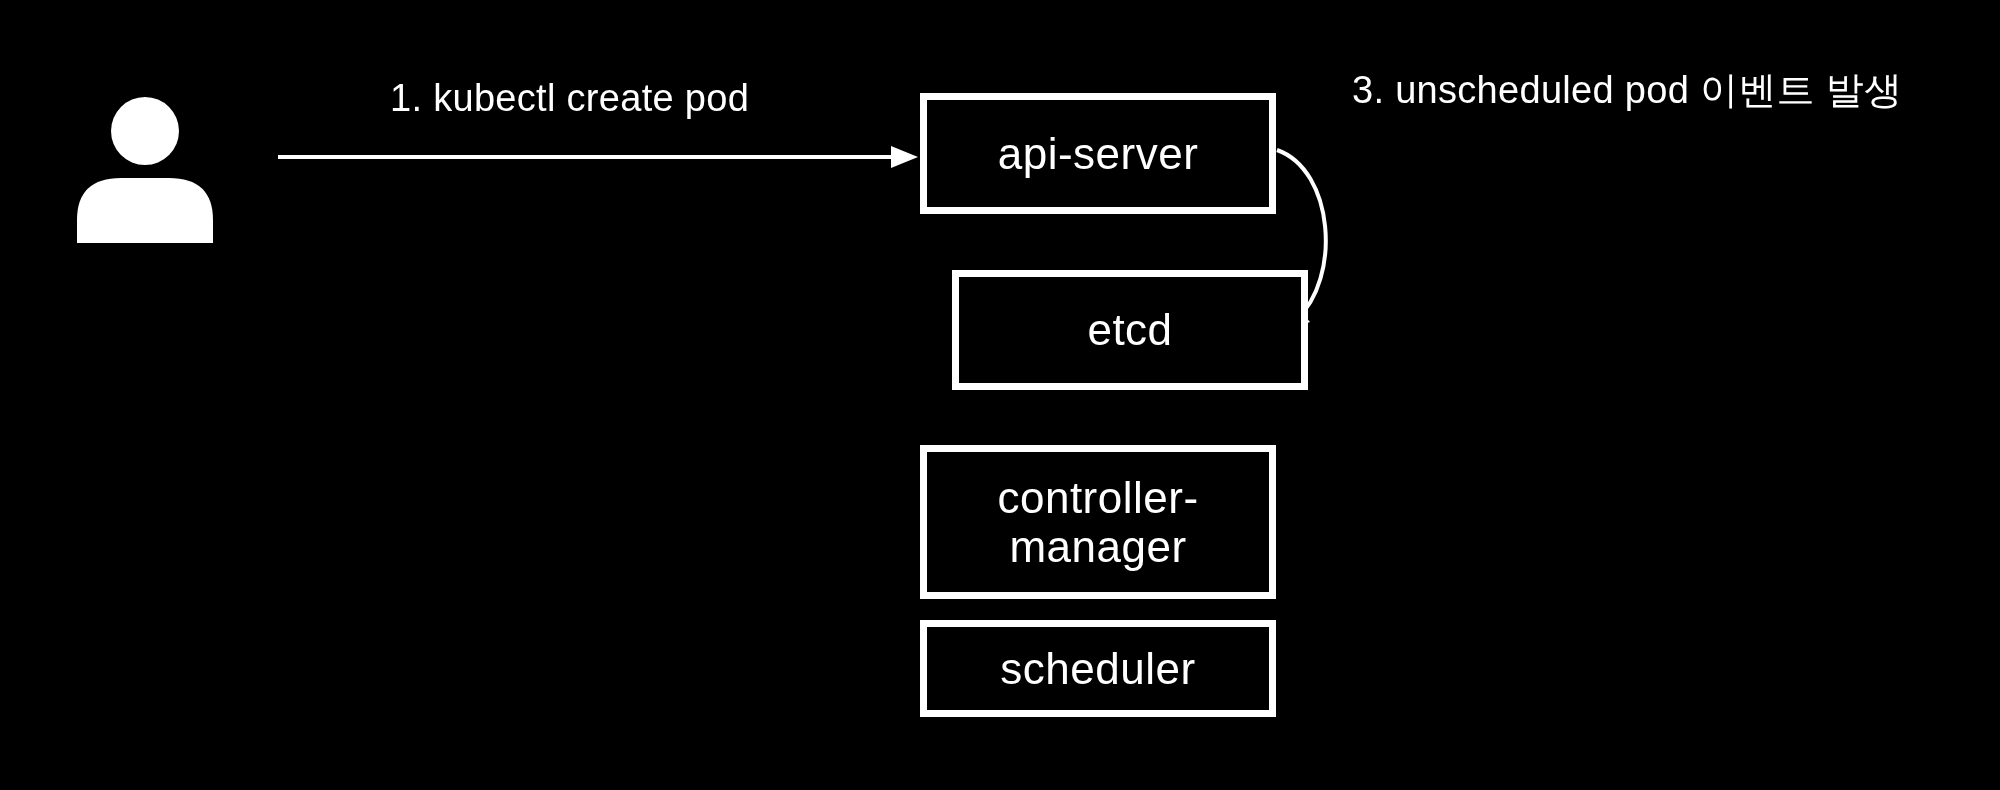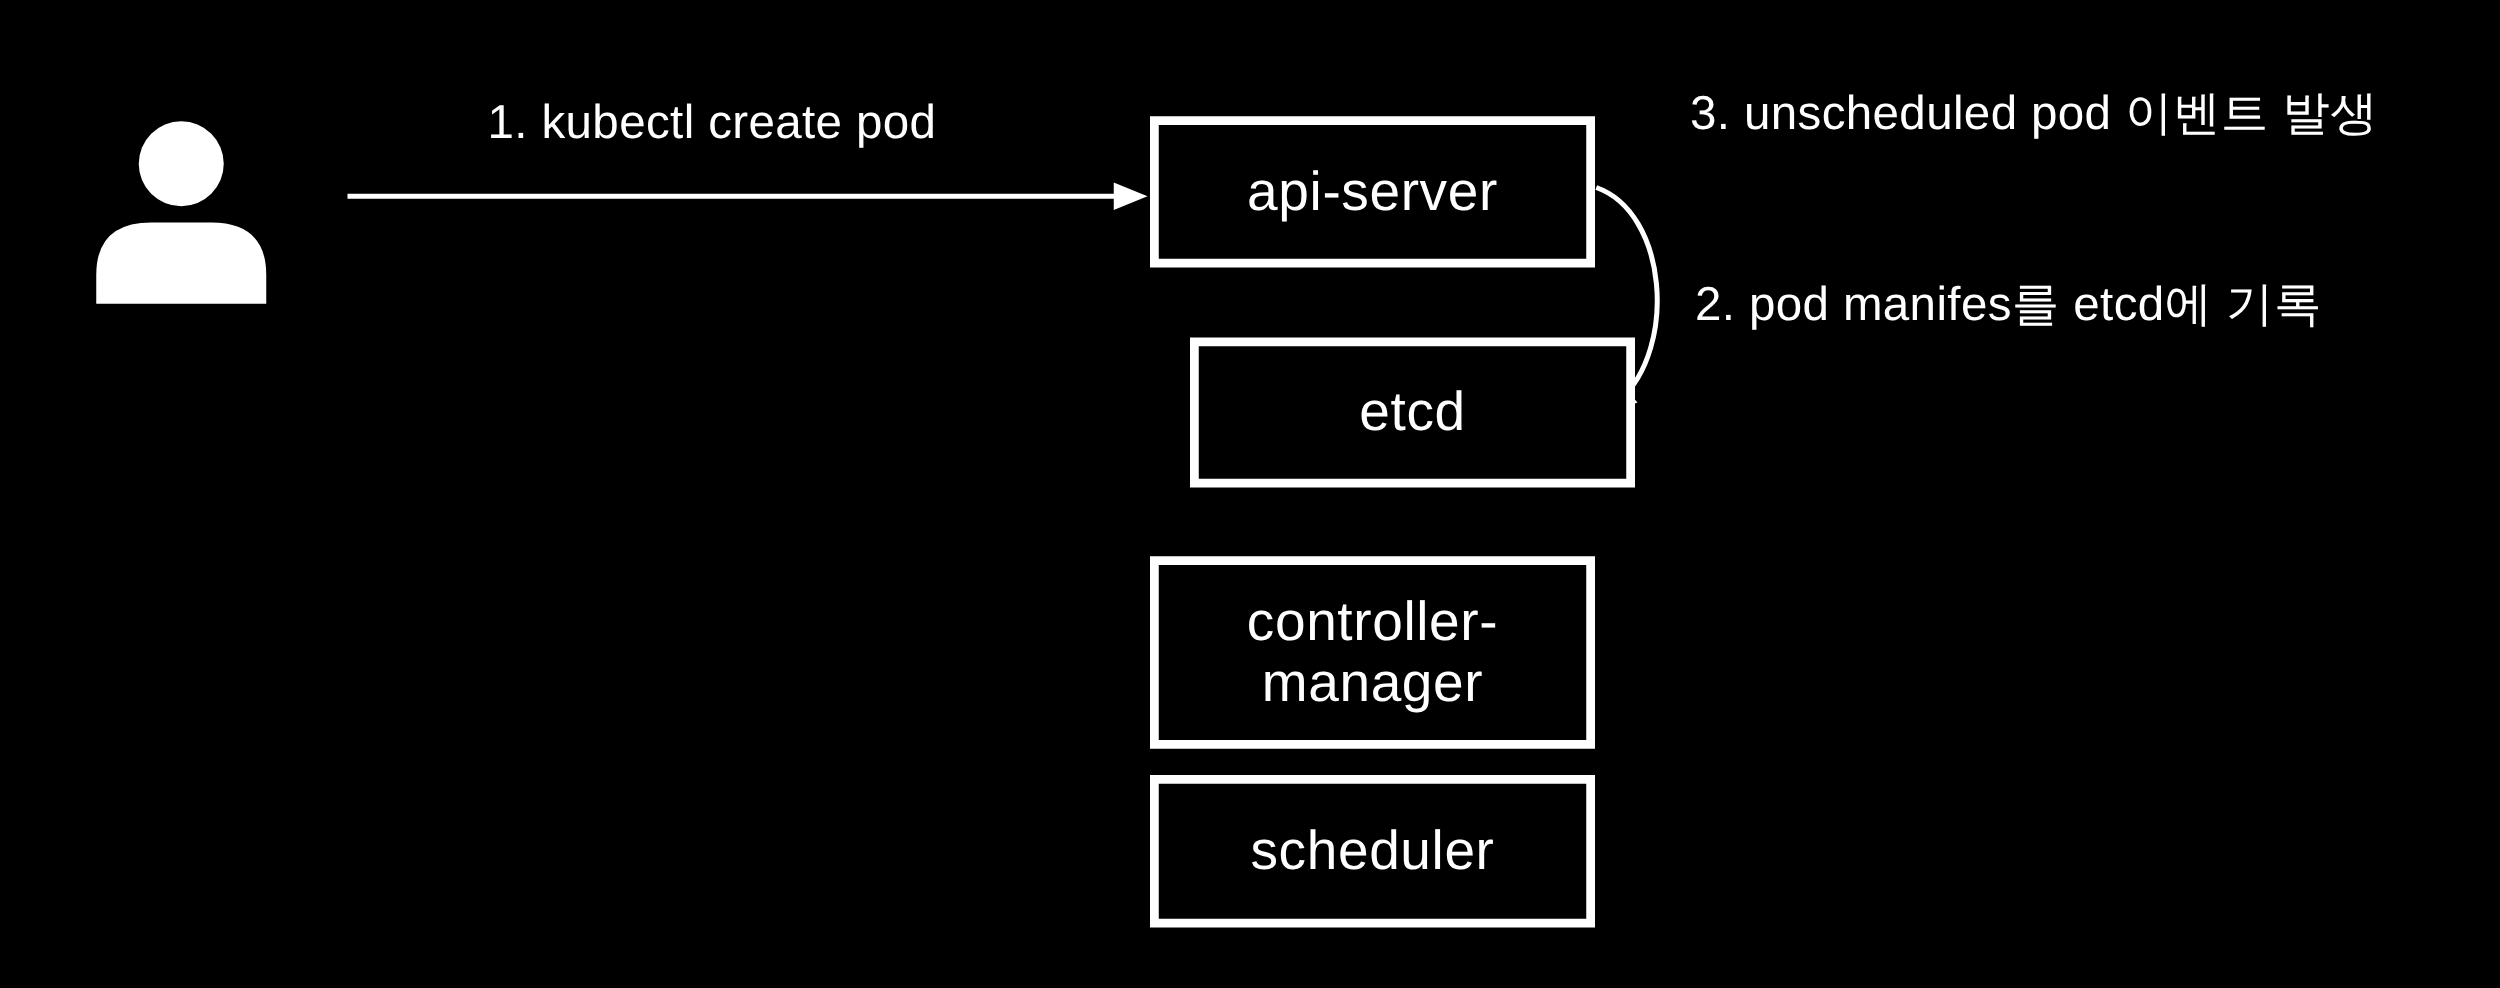--- a/index.html
+++ b/index.html
@@ -30,21 +30,21 @@
     justify-content: center;
     text-align: center;
     font-size: 44px;
     line-height: 1.12;
     white-space: pre-line;
     letter-spacing: 0.5px;
   }
   .node-api-server        { top: 93px;  height: 121px; }
   .node-etcd              { top: 270px; height: 120px; margin-left: 32px; }
   .node-controller-manager{ top: 445px; height: 154px; }
-  .node-scheduler         { top: 620px; height: 122px; }
+  .node-scheduler         { top: 620px; height: 97px; }
   .annot {
     position: absolute;
     color: #ffffff;
     font-size: 38px;
     white-space: nowrap;
     letter-spacing: 0.3px;
   }
   .annot-step1 { left: 390px;  top: 77px; text-align: center;  }
   .annot-step3 { left: 1352px; top: 65px;  }
   .annot-step2 { left: 1356px; top: 218px; }
@@ -78,15 +78,14 @@
 
   <div class="node node-controller-manager">controller-
 manager</div>
 
   <div class="node node-scheduler">scheduler</div>
 
   <div class="annot annot-step1">1. kubectl create pod</div>
 
   <div class="annot annot-step3">3. unscheduled pod 이벤트 발생</div>
 
-  <div class="annot annot-step2">2. pod manifes를 etcd에 기록</div>
 
 </div>
 
 </body></html>

